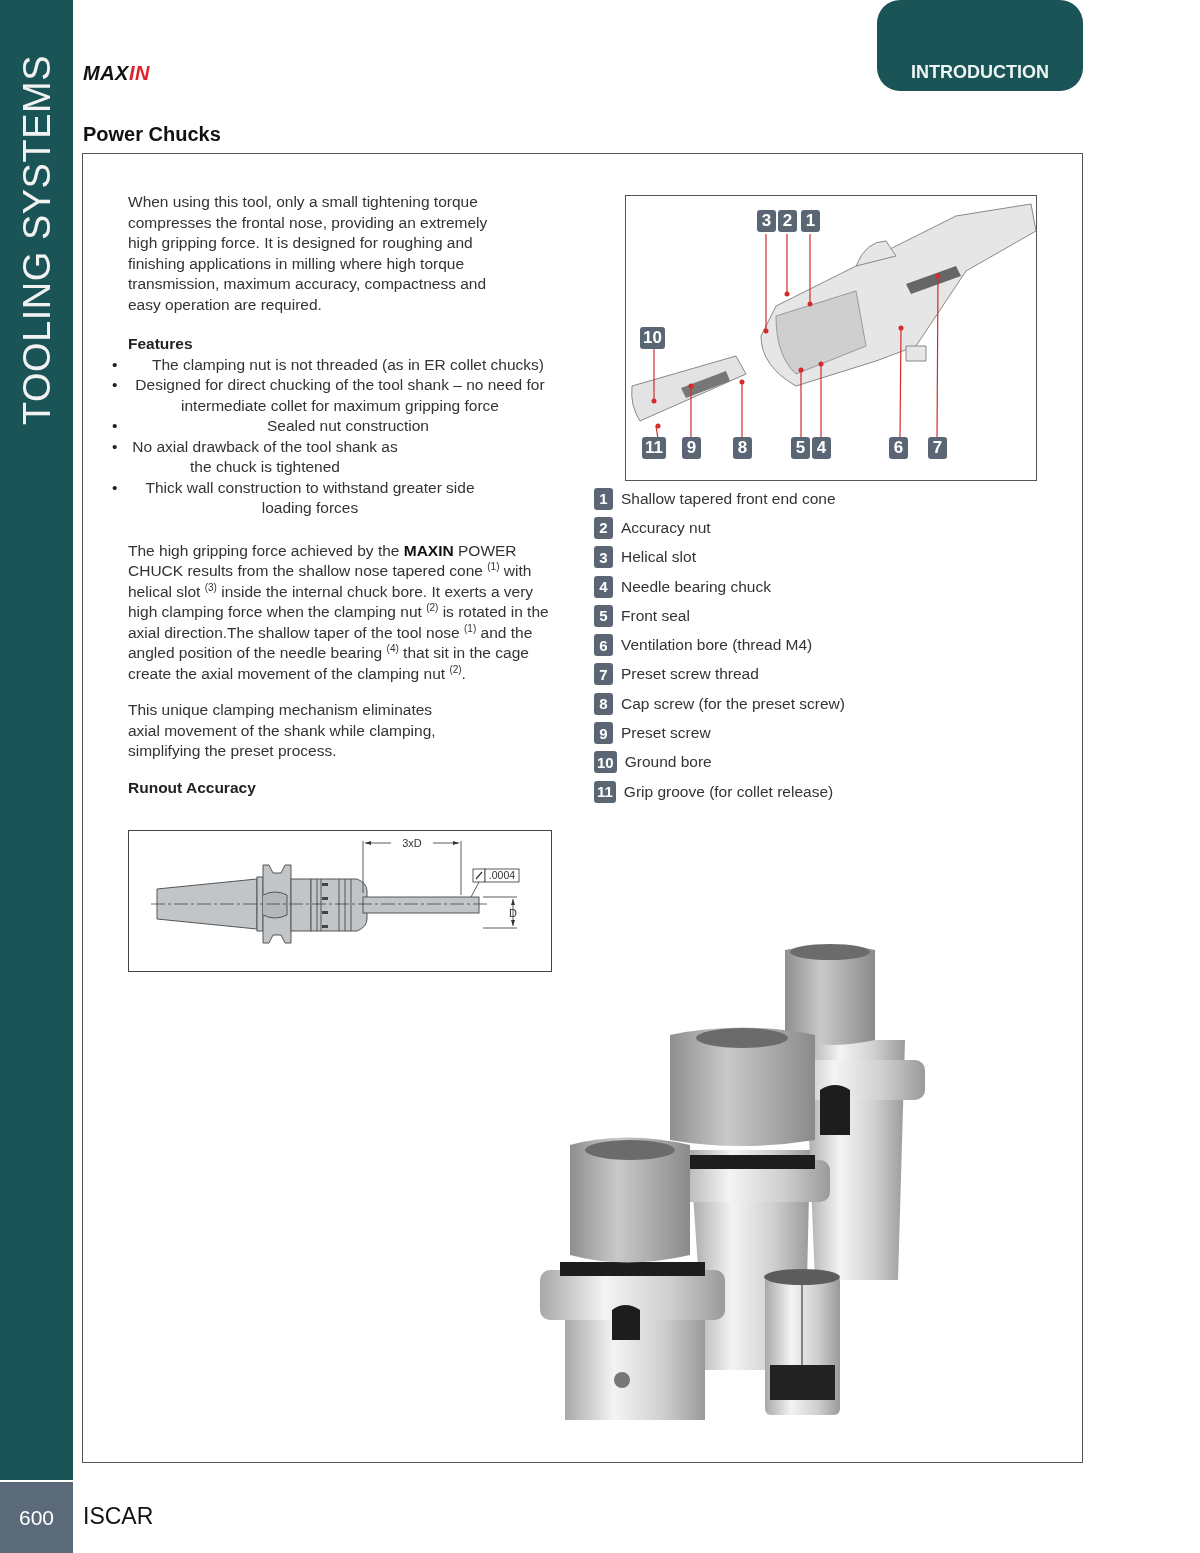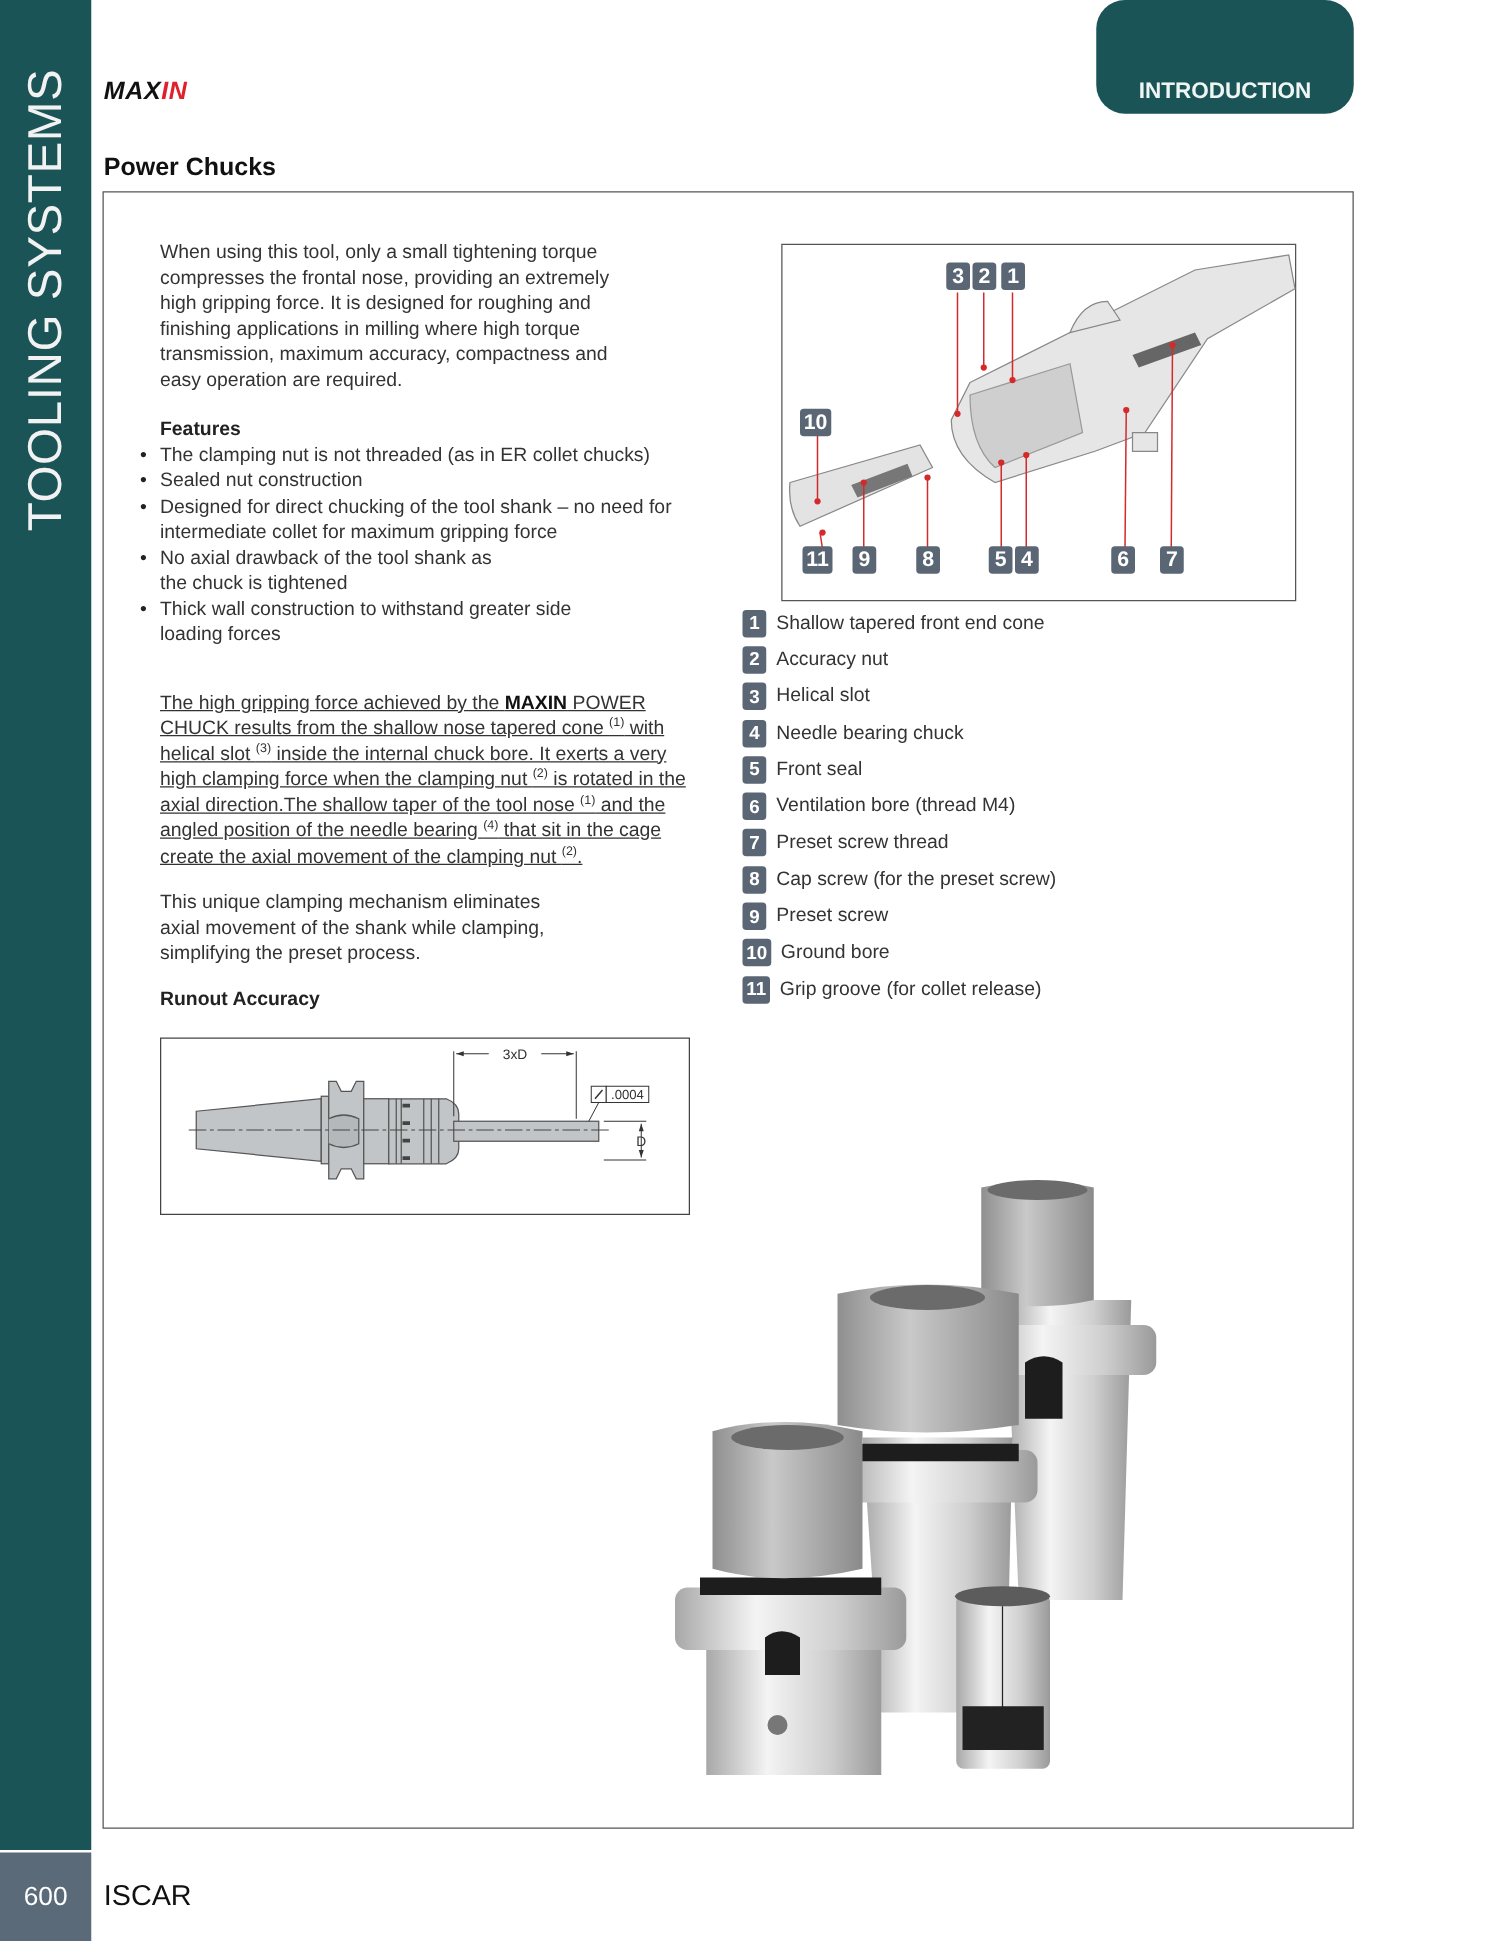--- a/index.html
+++ b/index.html
@@ -21,23 +21,23 @@
 
   .page-title { position: absolute; left: 83px; top: 123px; font-size: 20px; font-weight: bold; color: #111; }
 
   .content-box { position: absolute; left: 82px; top: 153px; width: 1001px; height: 1310px; border: 1.5px solid #555; }
 
   .left-col { position: absolute; left: 128px; top: 192px; width: 440px; font-size: 15.5px; line-height: 20.5px; color: #333; }
   .left-col p { margin-bottom: 0; }
   .features-h, .runout-h { font-weight: bold; color: #222; }
   .features-h { margin-top: 19px; }
   ul.features { list-style: none; margin-left: -16px; }
-  ul.features li { position: relative; padding-left: 16px; }
+  ul.features li { position: relative; padding-left: 16px; text-align: center; }
   ul.features li::before { content: "•"; position: absolute; left: 0; top: 0; color: #222; }
-  .p2 { margin-top: 34px; text-decoration: underline; }
+  .p2 { margin-top: 22px; }
   .p3 { margin-top: 16px; }
   .runout-h { margin-top: 16px; }
   sup { font-size: 10px; line-height: 0; vertical-align: super; }
   b.inline-bold { color: #111; }
 
   .runout-diagram { position: absolute; left: 128px; top: 830px; width: 424px; height: 142px; border: 1px solid #444; background: #fff; }
 
   .cutaway { position: absolute; left: 625px; top: 195px; width: 412px; height: 286px; border: 1px solid #555; background: #fff; }
   .callout { position: absolute; background: #5a6674; color: #fff; font-weight: bold; font-size: 17px;
     border-radius: 3px; height: 22px; min-width: 19px; padding: 0 3px; display: flex; align-items: center; justify-content: center; }
@@ -65,22 +65,22 @@
 </div>
 <div class="page-title">Power Chucks</div>
 
 <div class="content-box"></div>
 
 <div class="left-col">
   <p style="width:370px;">When using this tool, only a small tightening torque compresses the frontal nose, providing an extremely high gripping force. It is designed for roughing and finishing applications in milling where high torque transmission, maximum accuracy, compactness and easy operation are required.</p>
   <div class="features-h">Features</div>
   <ul class="features">
     <li>The clamping nut is not threaded (as in ER collet chucks)</li>
+    <li style="width:440px;">Designed for direct chucking of the tool shank – no need for intermediate collet for maximum gripping force</li>
     <li>Sealed nut construction</li>
-    <li style="width:440px;">Designed for direct chucking of the tool shank – no need for intermediate collet for maximum gripping force</li>
     <li style="width:290px;">No axial drawback of the tool shank as the chuck is tightened</li>
     <li style="width:380px;">Thick wall construction to withstand greater side loading forces</li>
   </ul>
   <p class="p2" style="width:430px;">
     <span>The high gripping force achieved by the </span><b class="inline-bold">MAXIN</b><span> POWER CHUCK results from the shallow nose tapered cone </span><sup>(1)</sup><span> with helical slot </span><sup>(3)</sup><span> inside the internal chuck bore. It exerts a very high clamping force when the clamping nut </span><sup>(2)</sup><span> is rotated in the axial direction.The shallow taper of the tool nose </span><sup>(1)</sup><span> and the angled position of the needle bearing </span><sup>(4)</sup><span> that sit in the cage create the axial movement of the clamping nut </span><sup>(2)</sup><span>.</span>
   </p>
   <p class="p3" style="width:330px;">This unique clamping mechanism eliminates axial movement of the shank while clamping, simplifying the preset process.</p>
   <div class="runout-h">Runout Accuracy</div>
 </div>
 

